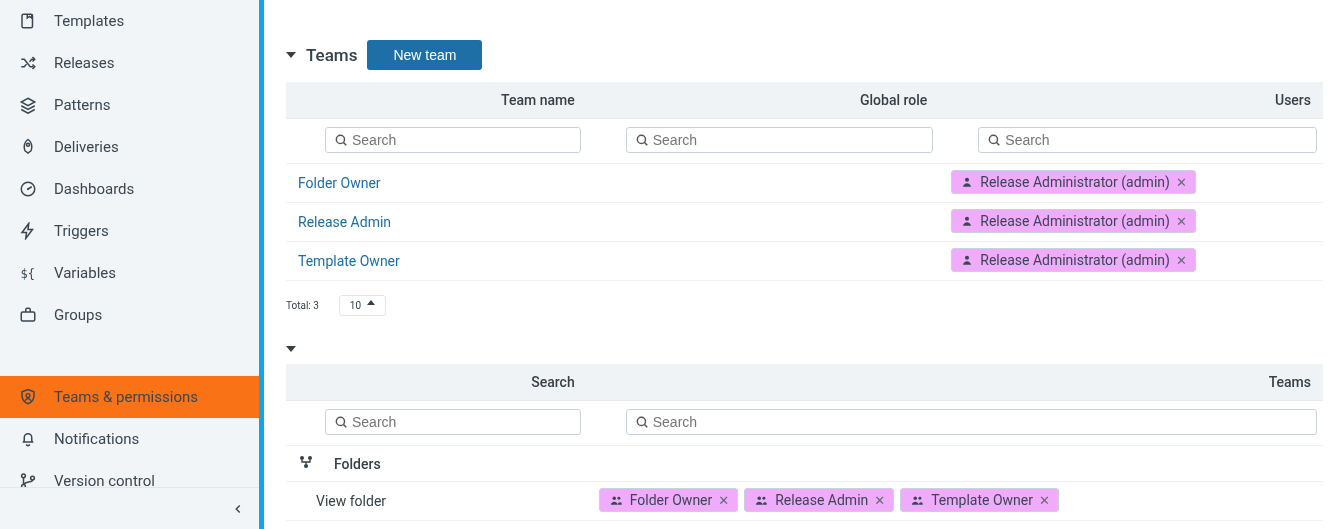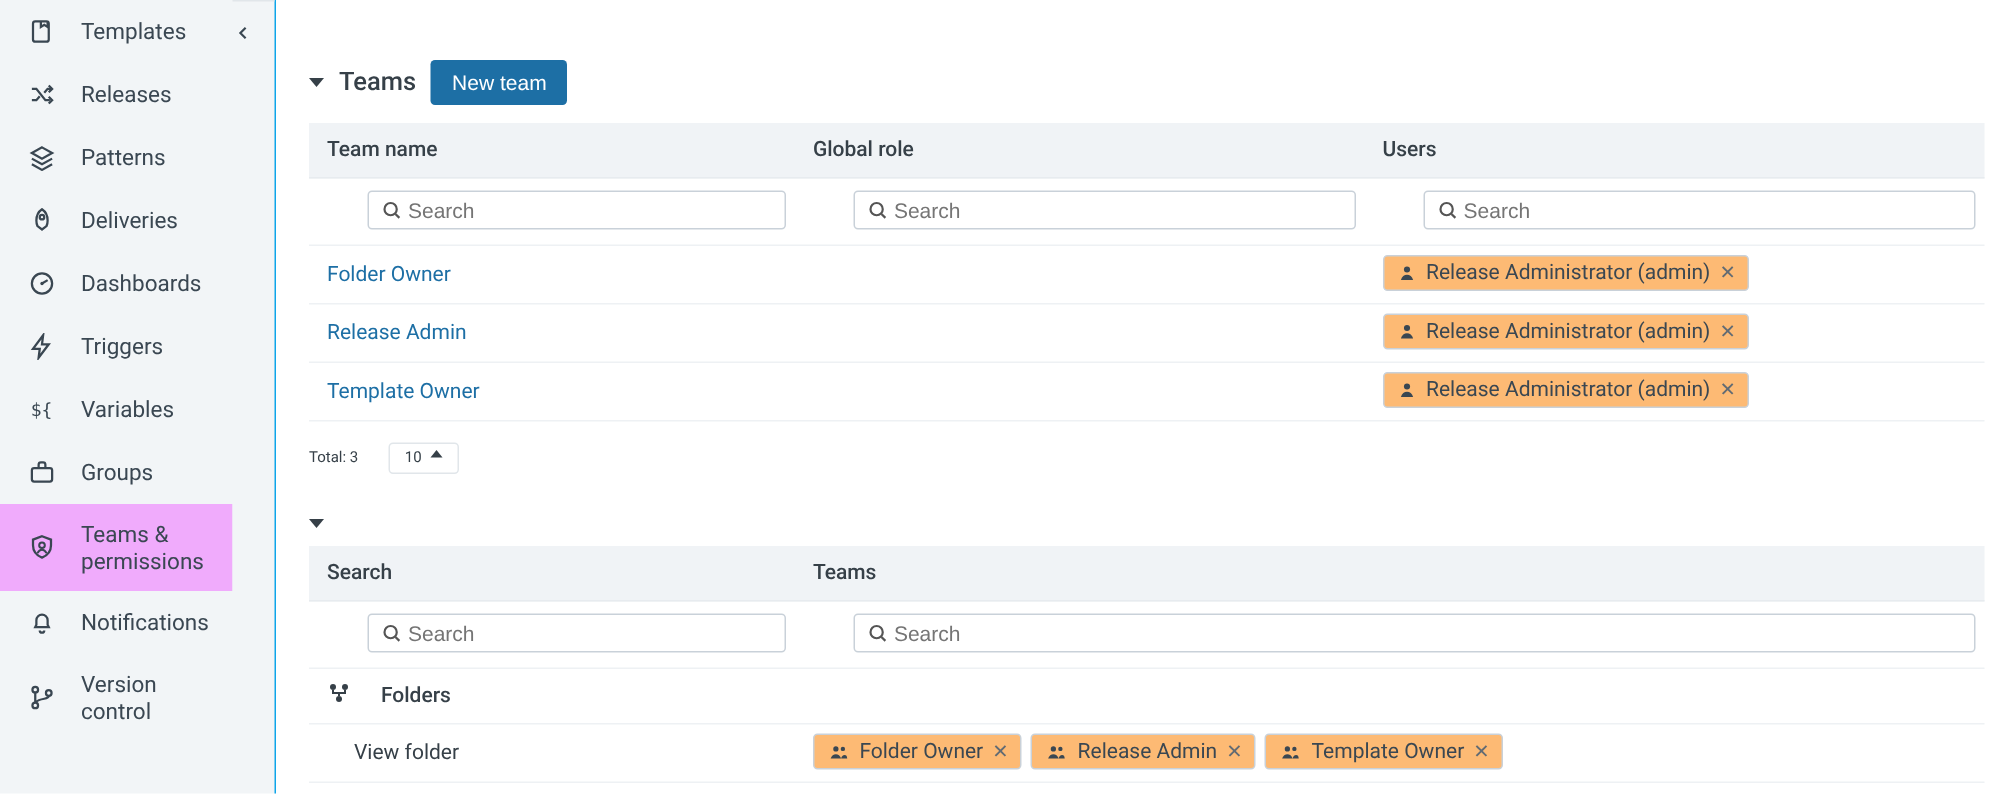--- a/index.html
+++ b/index.html
@@ -7,45 +7,45 @@
     font-family: -apple-system, BlinkMacSystemFont, "Segoe UI", Roboto, Arial, sans-serif;
     font-size: 14px;
     color: #364048;
     background: #fff;
     width: 1335px;
     height: 529px;
     overflow: hidden;
     display: flex;
   }
   .sidebar {
-    width: 184px;
+    width: 264px;
     flex-shrink: 0;
     background: #f2f5f7;
-    border-right: 1px solid #0ea5e9;
+    border-right: 5px solid #0ea5e9;
     position: relative;
     display: flex;
-    flex-direction: row;
+    flex-direction: column;
   }
   .sidebar-scroll {
     overflow-y: auto;
     flex: 1;
     padding-top: 0;
   }
   .sidebar-scroll::-webkit-scrollbar { width: 10px; }
   .sidebar-scroll::-webkit-scrollbar-thumb { background: #c5ccd3; border-radius: 5px; }
   .sidebar-scroll::-webkit-scrollbar-track { background: #e8ecef; }
   .sidebar-item {
     display: flex;
     align-items: center;
     gap: 16px;
     padding: 11px 18px;
     cursor: pointer;
     color: #3a4752;
   }
-  .sidebar-item.active { background: #f0abfc; }
+  .sidebar-item.active { background: #f97316; margin-top: 40px; }
   .sidebar-item .icon-slot { width: 20px; height: 20px; display: flex; align-items: center; justify-content: center; color: #3a4752; flex-shrink: 0; }
   .sidebar-item span.label { font-size: 15px; }
   .sidebar-collapse {
     height: 42px;
     display: flex;
     align-items: center;
     justify-content: flex-end;
     padding-right: 14px;
     border-top: 1px solid #e1e6ea;
     cursor: pointer;
@@ -70,32 +70,32 @@
     border-right: 5px solid transparent;
     border-top: 6px solid #364048;
     cursor: pointer;
   }
   .section-title { font-size: 17px; font-weight: 500; color: #364048; }
   .btn-primary {
     background: #1d6fa5;
     color: #fff;
     border: none;
     border-radius: 3px;
-    padding: 7px 14px;
+    padding: 7px 26px;
     font-size: 14px;
     cursor: pointer;
   }
   .tbl {
     width: calc(100% - 22px);
     margin-left: 22px;
     border-collapse: collapse;
   }
   .tbl thead th {
     background: #f0f3f6;
-    text-align: left;
+    text-align: right;
     font-weight: 500;
     font-size: 14px;
     color: #364048;
     padding: 10px 12px;
     border-bottom: 1px solid #e7ebef;
   }
   .tbl .search-row td { padding: 8px 6px 10px 6px; border-bottom: 1px solid #eef1f4; }
   .search-input {
     display: flex;
     align-items: center;
@@ -123,21 +123,21 @@
   .link-cell { color: #1d6fa5; cursor: pointer; }
   .chip {
     display: inline-flex;
     align-items: center;
     gap: 6px;
     border: 1px solid #c9d1d9;
     border-radius: 3px;
     padding: 3px 8px;
     font-size: 14px;
     color: #3a4752;
-    background: #fdba74;
+    background: #f0abfc;
     margin-right: 6px;
     margin-bottom: 2px;
   }
   .chip .chip-close { cursor: pointer; font-size: 13px; color: #626b73; }
   .chip .chip-icon { display: inline-flex; }
   .total-row {
     display: flex;
     align-items: center;
     gap: 20px;
     padding: 14px 0 0 22px;

